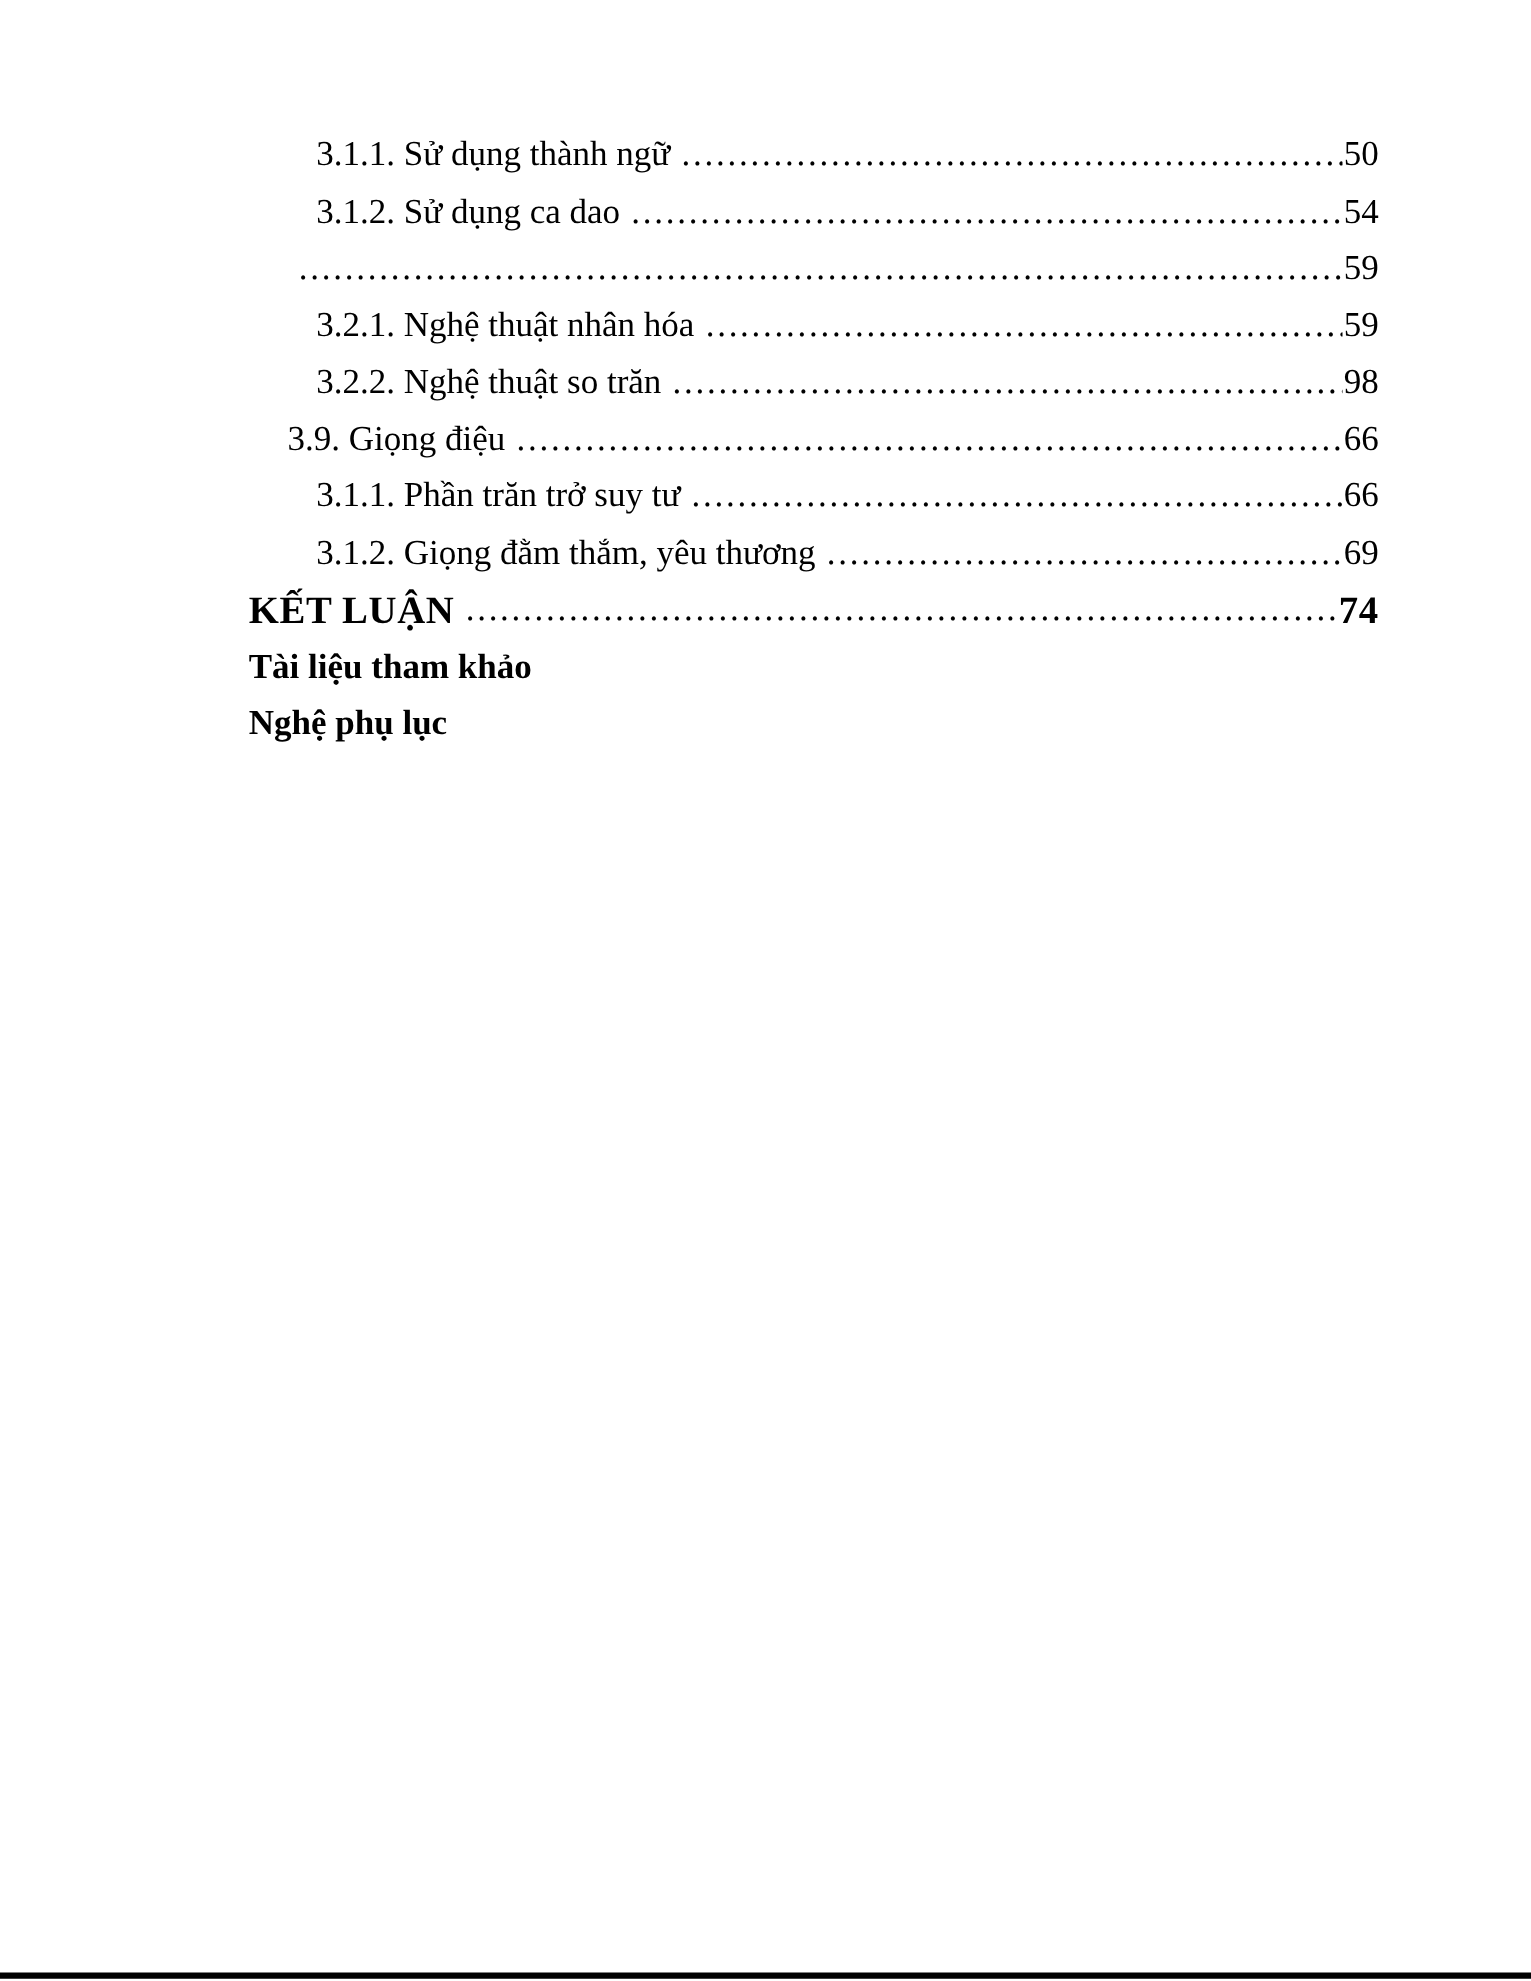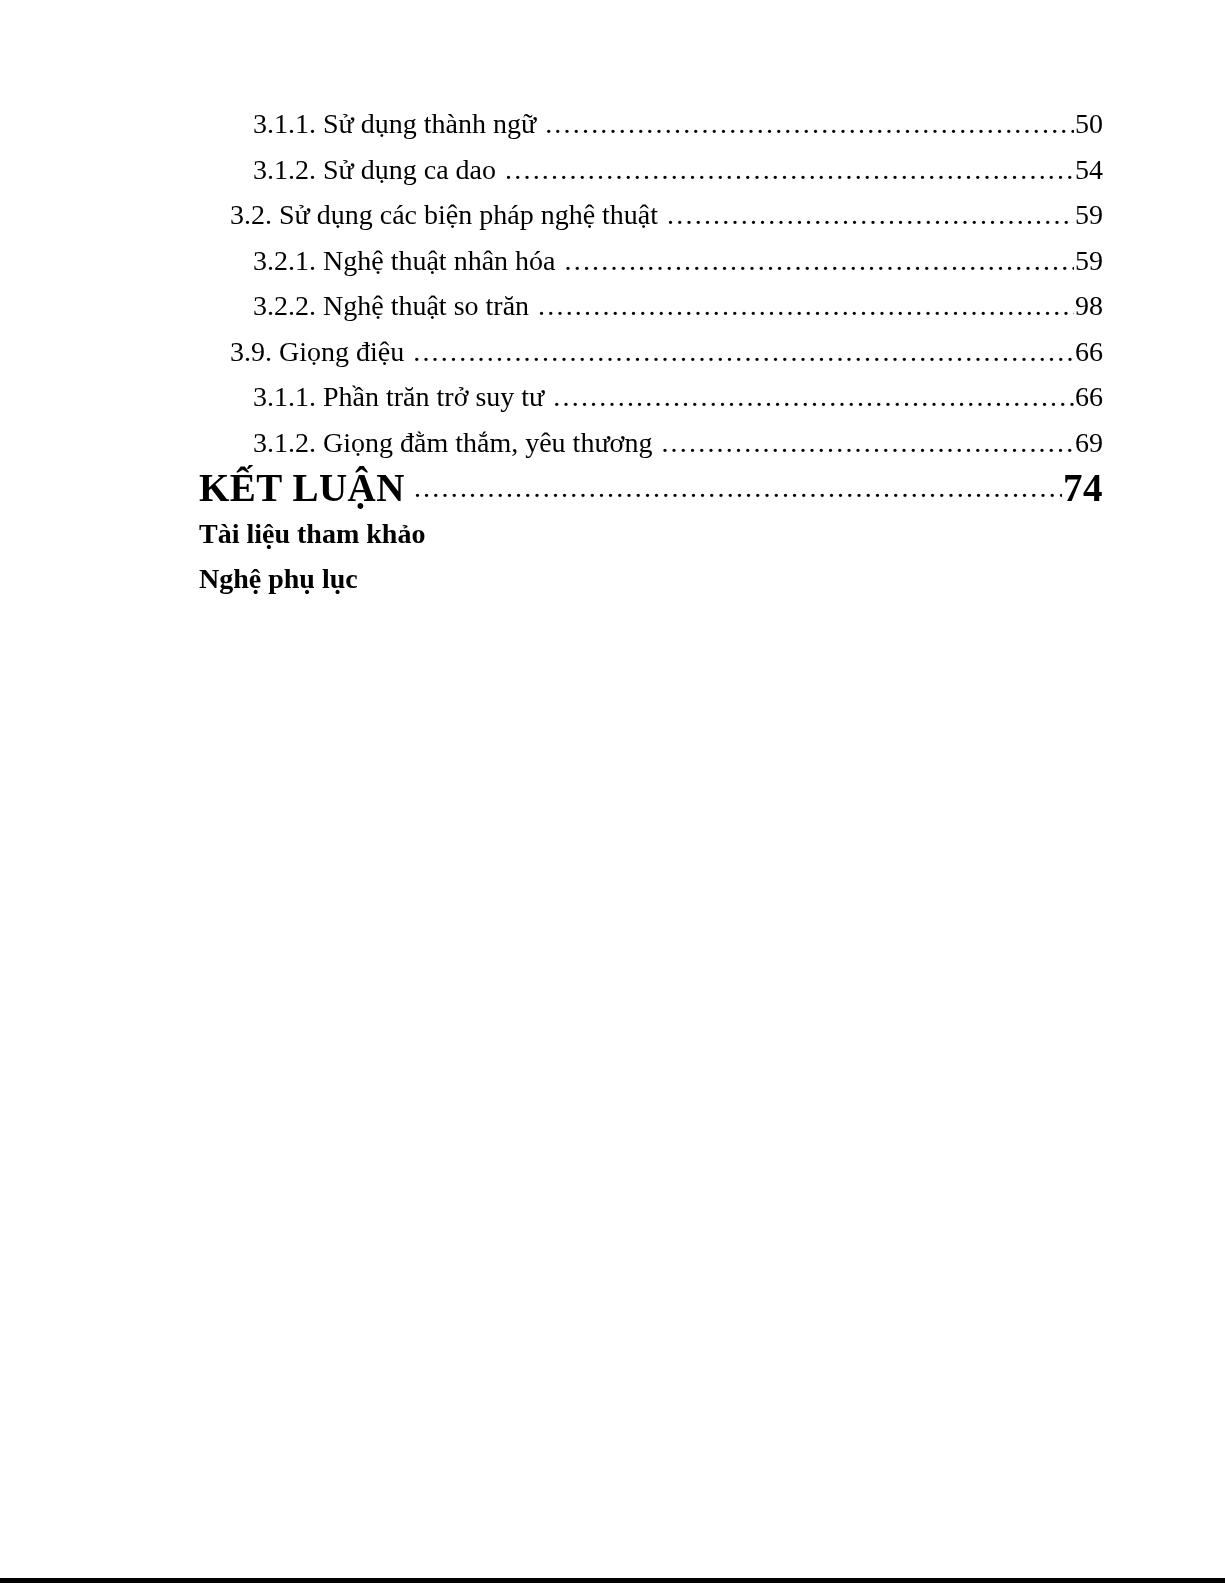--- a/index.html
+++ b/index.html
@@ -25,21 +25,21 @@
     display: flex;
     align-items: flex-end;
     height: 45.5px;
     line-height: 45.5px;
     font-size: 28px;
     white-space: nowrap;
   }
   .toc-row.level-1 { padding-left: 31px; }
   .toc-row.level-2 { padding-left: 54px; }
   .toc-row.bold { font-weight: bold; }
-  .toc-row.major { font-size: 39px; letter-spacing: 0.5px; }
+  .toc-row.major { font-size: 31px; letter-spacing: 0.5px; }
   .toc-label {
     flex: 0 0 auto;
   }
   .dot-leader {
     flex: 1 1 auto;
     overflow: hidden;
     white-space: nowrap;
     margin-left: 9px;
     font-size: 28px;
     font-weight: normal;
@@ -72,21 +72,20 @@
     <span class="toc-page">50</span>
   </div>
 
   <div class="toc-row level-2">
     <span class="toc-label">3.1.2. Sử dụng ca dao</span>
     <span class="dot-leader"></span>
     <span class="toc-page">54</span>
   </div>
 
   <div class="toc-row level-1">
-    <span class="toc-label">3.2. Sử dụng các biện pháp nghệ thuật</span>
     <span class="dot-leader"></span>
     <span class="toc-page">59</span>
   </div>
 
   <div class="toc-row level-2">
     <span class="toc-label">3.2.1. Nghệ thuật nhân hóa</span>
     <span class="dot-leader"></span>
     <span class="toc-page">59</span>
   </div>
 

